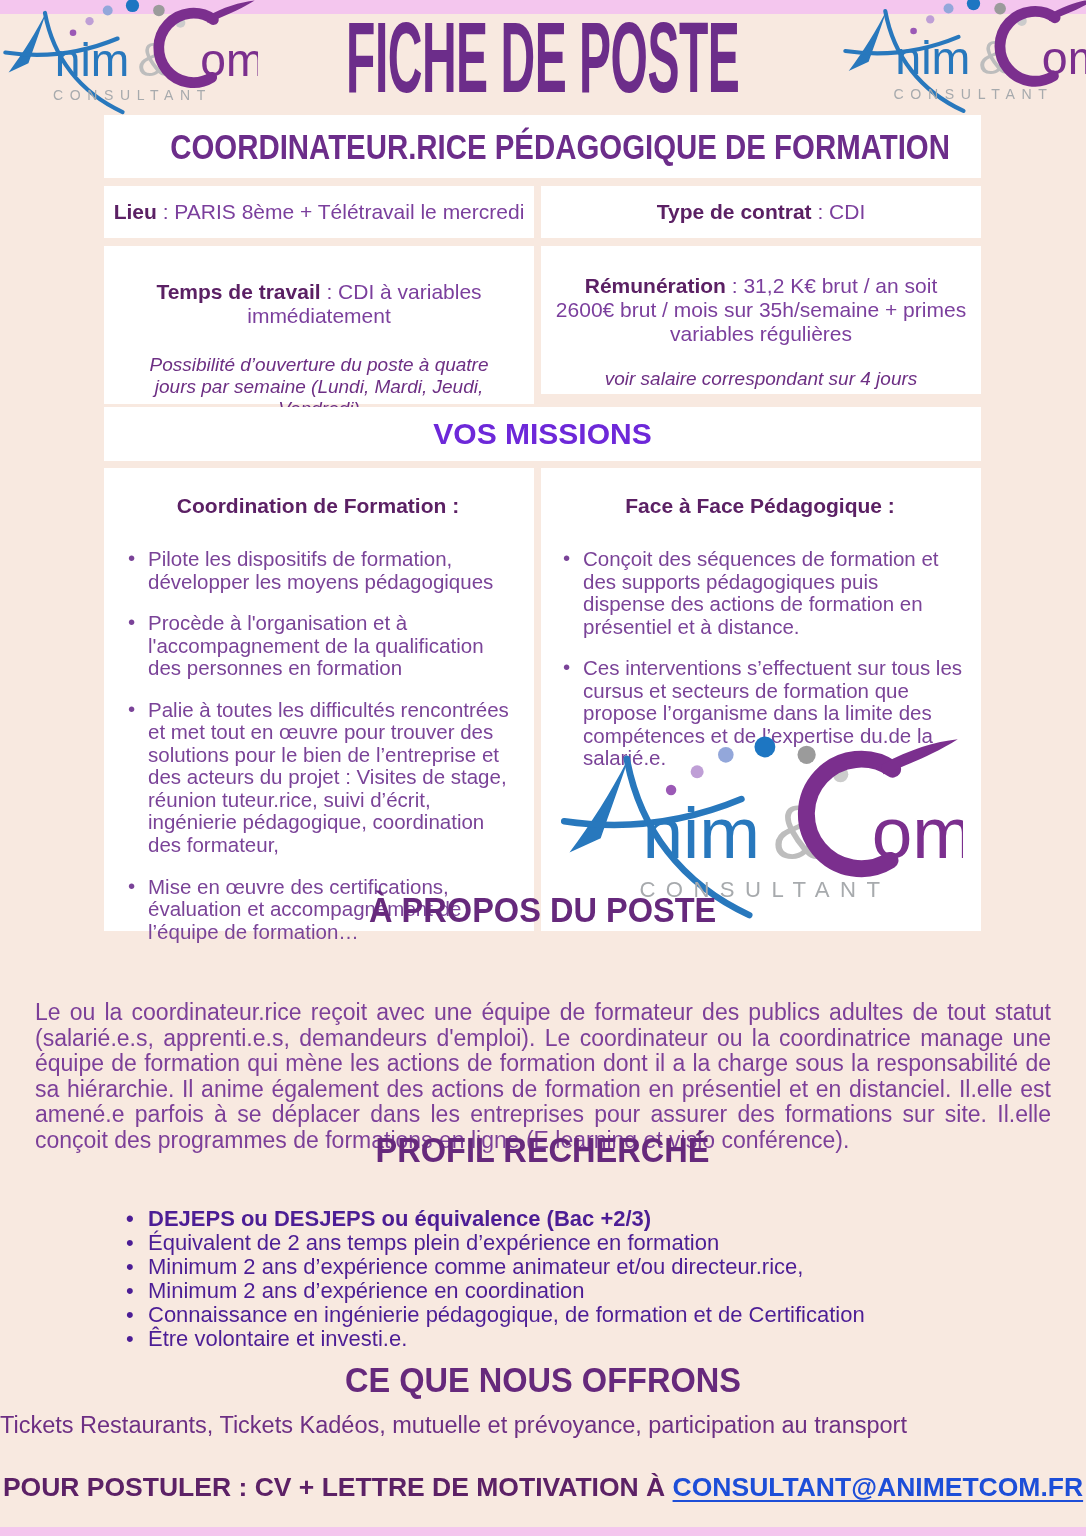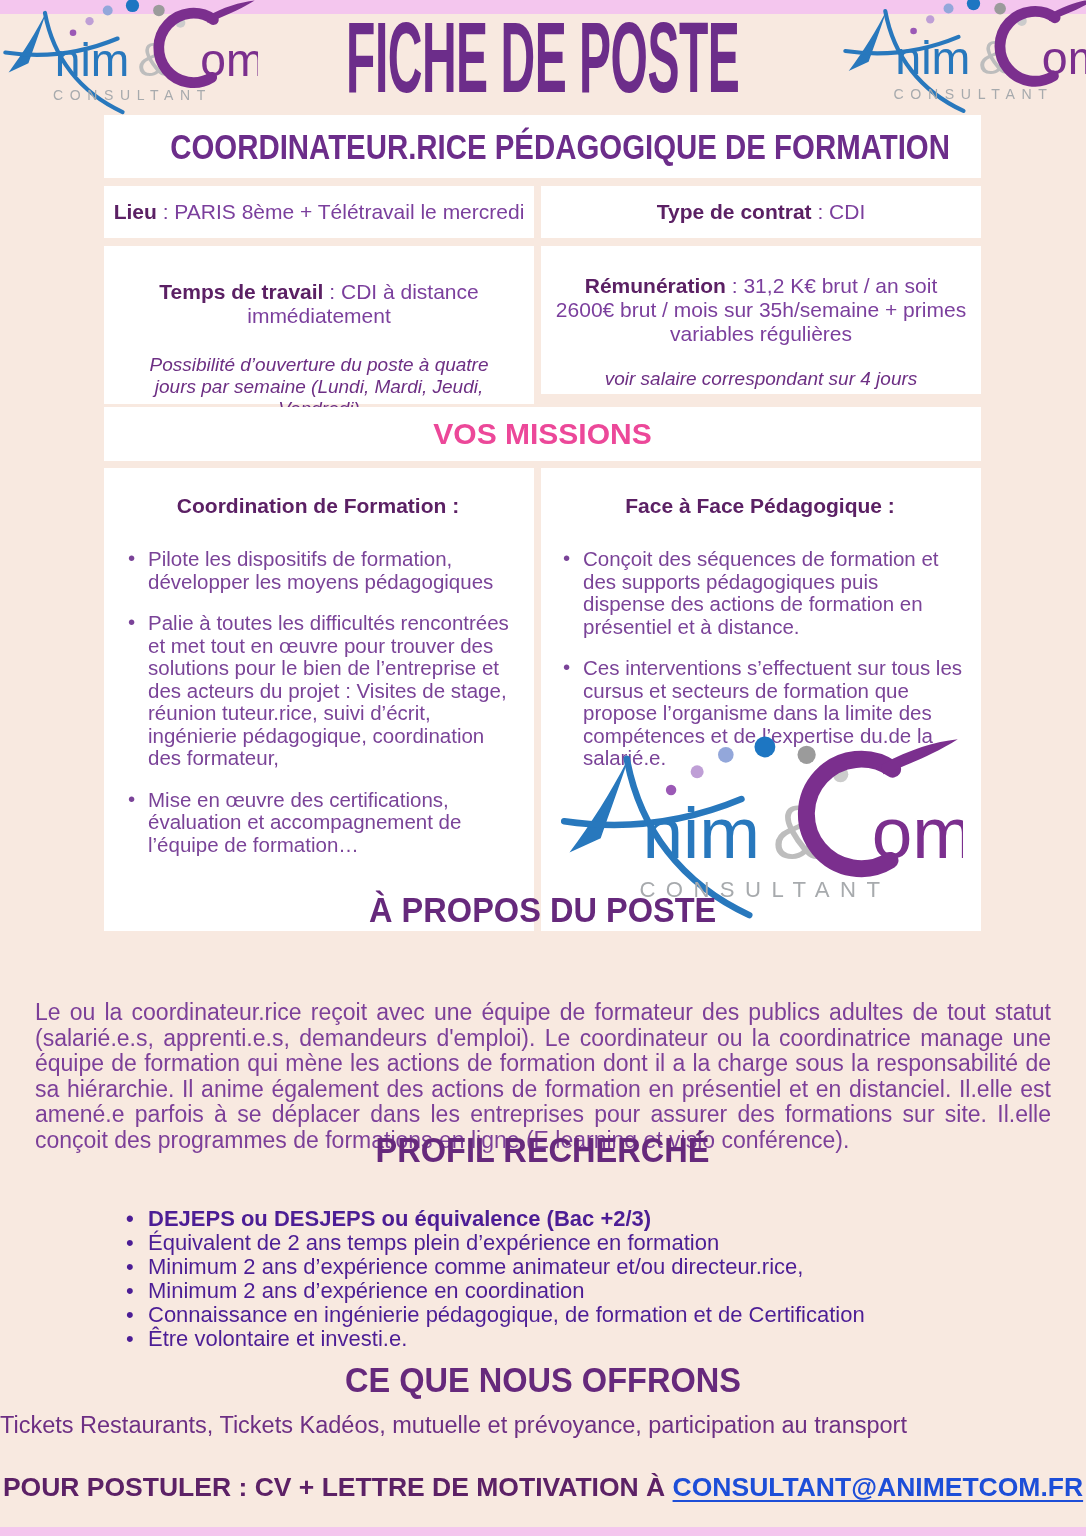--- a/index.html
+++ b/index.html
@@ -38,21 +38,21 @@
   .box-lieu    { left:104px; top:186px; width:430px; height:52px; display:flex; align-items:center; justify-content:center; }
   .box-contrat { left:541px; top:186px; width:440px; height:52px; display:flex; align-items:center; justify-content:center; }
   .box-temps   { left:104px; top:246px; width:430px; height:158px; padding:34px 24px 0; text-align:center; }
   .box-remu    { left:541px; top:246px; width:440px; height:148px; padding:28px 14px 0; text-align:center; }
   .box-temps .info-line, .box-remu .info-line { line-height:1.14; }
   .note { font-style:italic; font-size:19px; color:#6d2f84; line-height:1.15; }
   .box-temps .note { margin-top:26px; }
   .box-remu  .note { margin-top:22px; }
 
   .band-missions { left:104px; top:407px; width:877px; height:54px; display:flex; align-items:center; justify-content:center; }
-  .band-missions span { font-size:30px; font-weight:bold; color:#ec4899; letter-spacing:0; }
+  .band-missions span { font-size:30px; font-weight:bold; color:#6d28d9; letter-spacing:0; }
 
   .m-left  { left:104px; top:468px; width:430px; height:463px; padding:26px 18px 0 16px; }
   .m-right { left:541px; top:468px; width:440px; height:463px; padding:26px 16px 0 14px; }
   .m-title { text-align:center; font-size:21px; font-weight:bold; color:#5b2064; margin-bottom:30px; }
   .m-list { list-style:none; }
   .m-list li {
     position:relative; padding-left:28px; font-size:20.5px; line-height:1.1;
     color:#7a4398; margin-bottom:19px;
   }
   .m-list li::before { content:"•"; position:absolute; left:8px; top:-1px; }
@@ -137,37 +137,38 @@
 
   <div class="wbox box-lieu">
     <div class="info-line"><span class="lbl">Lieu</span><span> : PARIS 8ème + Télétravail le mercredi</span></div>
   </div>
 
   <div class="wbox box-contrat">
     <div class="info-line"><span class="lbl">Type de contrat</span><span> : CDI</span></div>
   </div>
 
   <div class="wbox box-temps">
-    <div class="info-line"><span class="lbl">Temps de travail</span><span> : CDI à distance immédiatement</span></div>
+    <div class="info-line"><span class="lbl">Temps de travail</span><span> : CDI à variables immédiatement</span></div>
     <div class="note">Possibilité d’ouverture du poste à quatre jours par semaine (Lundi, Mardi, Jeudi, Vendredi)</div>
   </div>
 
   <div class="wbox box-remu">
     <div class="info-line"><span class="lbl">Rémunération</span><span> : 31,2 K€ brut / an soit 2600€ brut / mois sur 35h/semaine + primes variables régulières</span></div>
     <div class="note">voir salaire correspondant sur 4 jours</div>
   </div>
 
   <div class="wbox band-missions">
     <span>VOS MISSIONS</span>
   </div>
 
   <div class="wbox m-left">
     <div class="m-title">Coordination de Formation :</div>
     <ul class="m-list">
       <li>Pilote les dispositifs de formation, développer les moyens pédagogiques</li>
+      <li>Procède à l'organisation et à l'accompagnement de la qualification des personnes en formation</li>
       <li>Palie à toutes les difficultés rencontrées et met tout en œuvre pour trouver des solutions pour le bien de l’entreprise et des acteurs du projet : Visites de stage, réunion tuteur.rice, suivi d’écrit, ingénierie pédagogique, coordination des formateur,</li>
       <li>Mise en œuvre des certifications, évaluation et accompagnement de l’équipe de formation…</li>
     </ul>
   </div>
 
   <div class="wbox m-right">
     <div class="m-title">Face à Face Pédagogique :</div>
     <ul class="m-list">
       <li>Conçoit des séquences de formation et des supports pédagogiques puis dispense des actions de formation en présentiel et à distance.</li>
       <li>Ces interventions s’effectuent sur tous les cursus et secteurs de formation que propose l’organisme dans la limite des compétences et de l’expertise du.de la salarié.e.</li>

